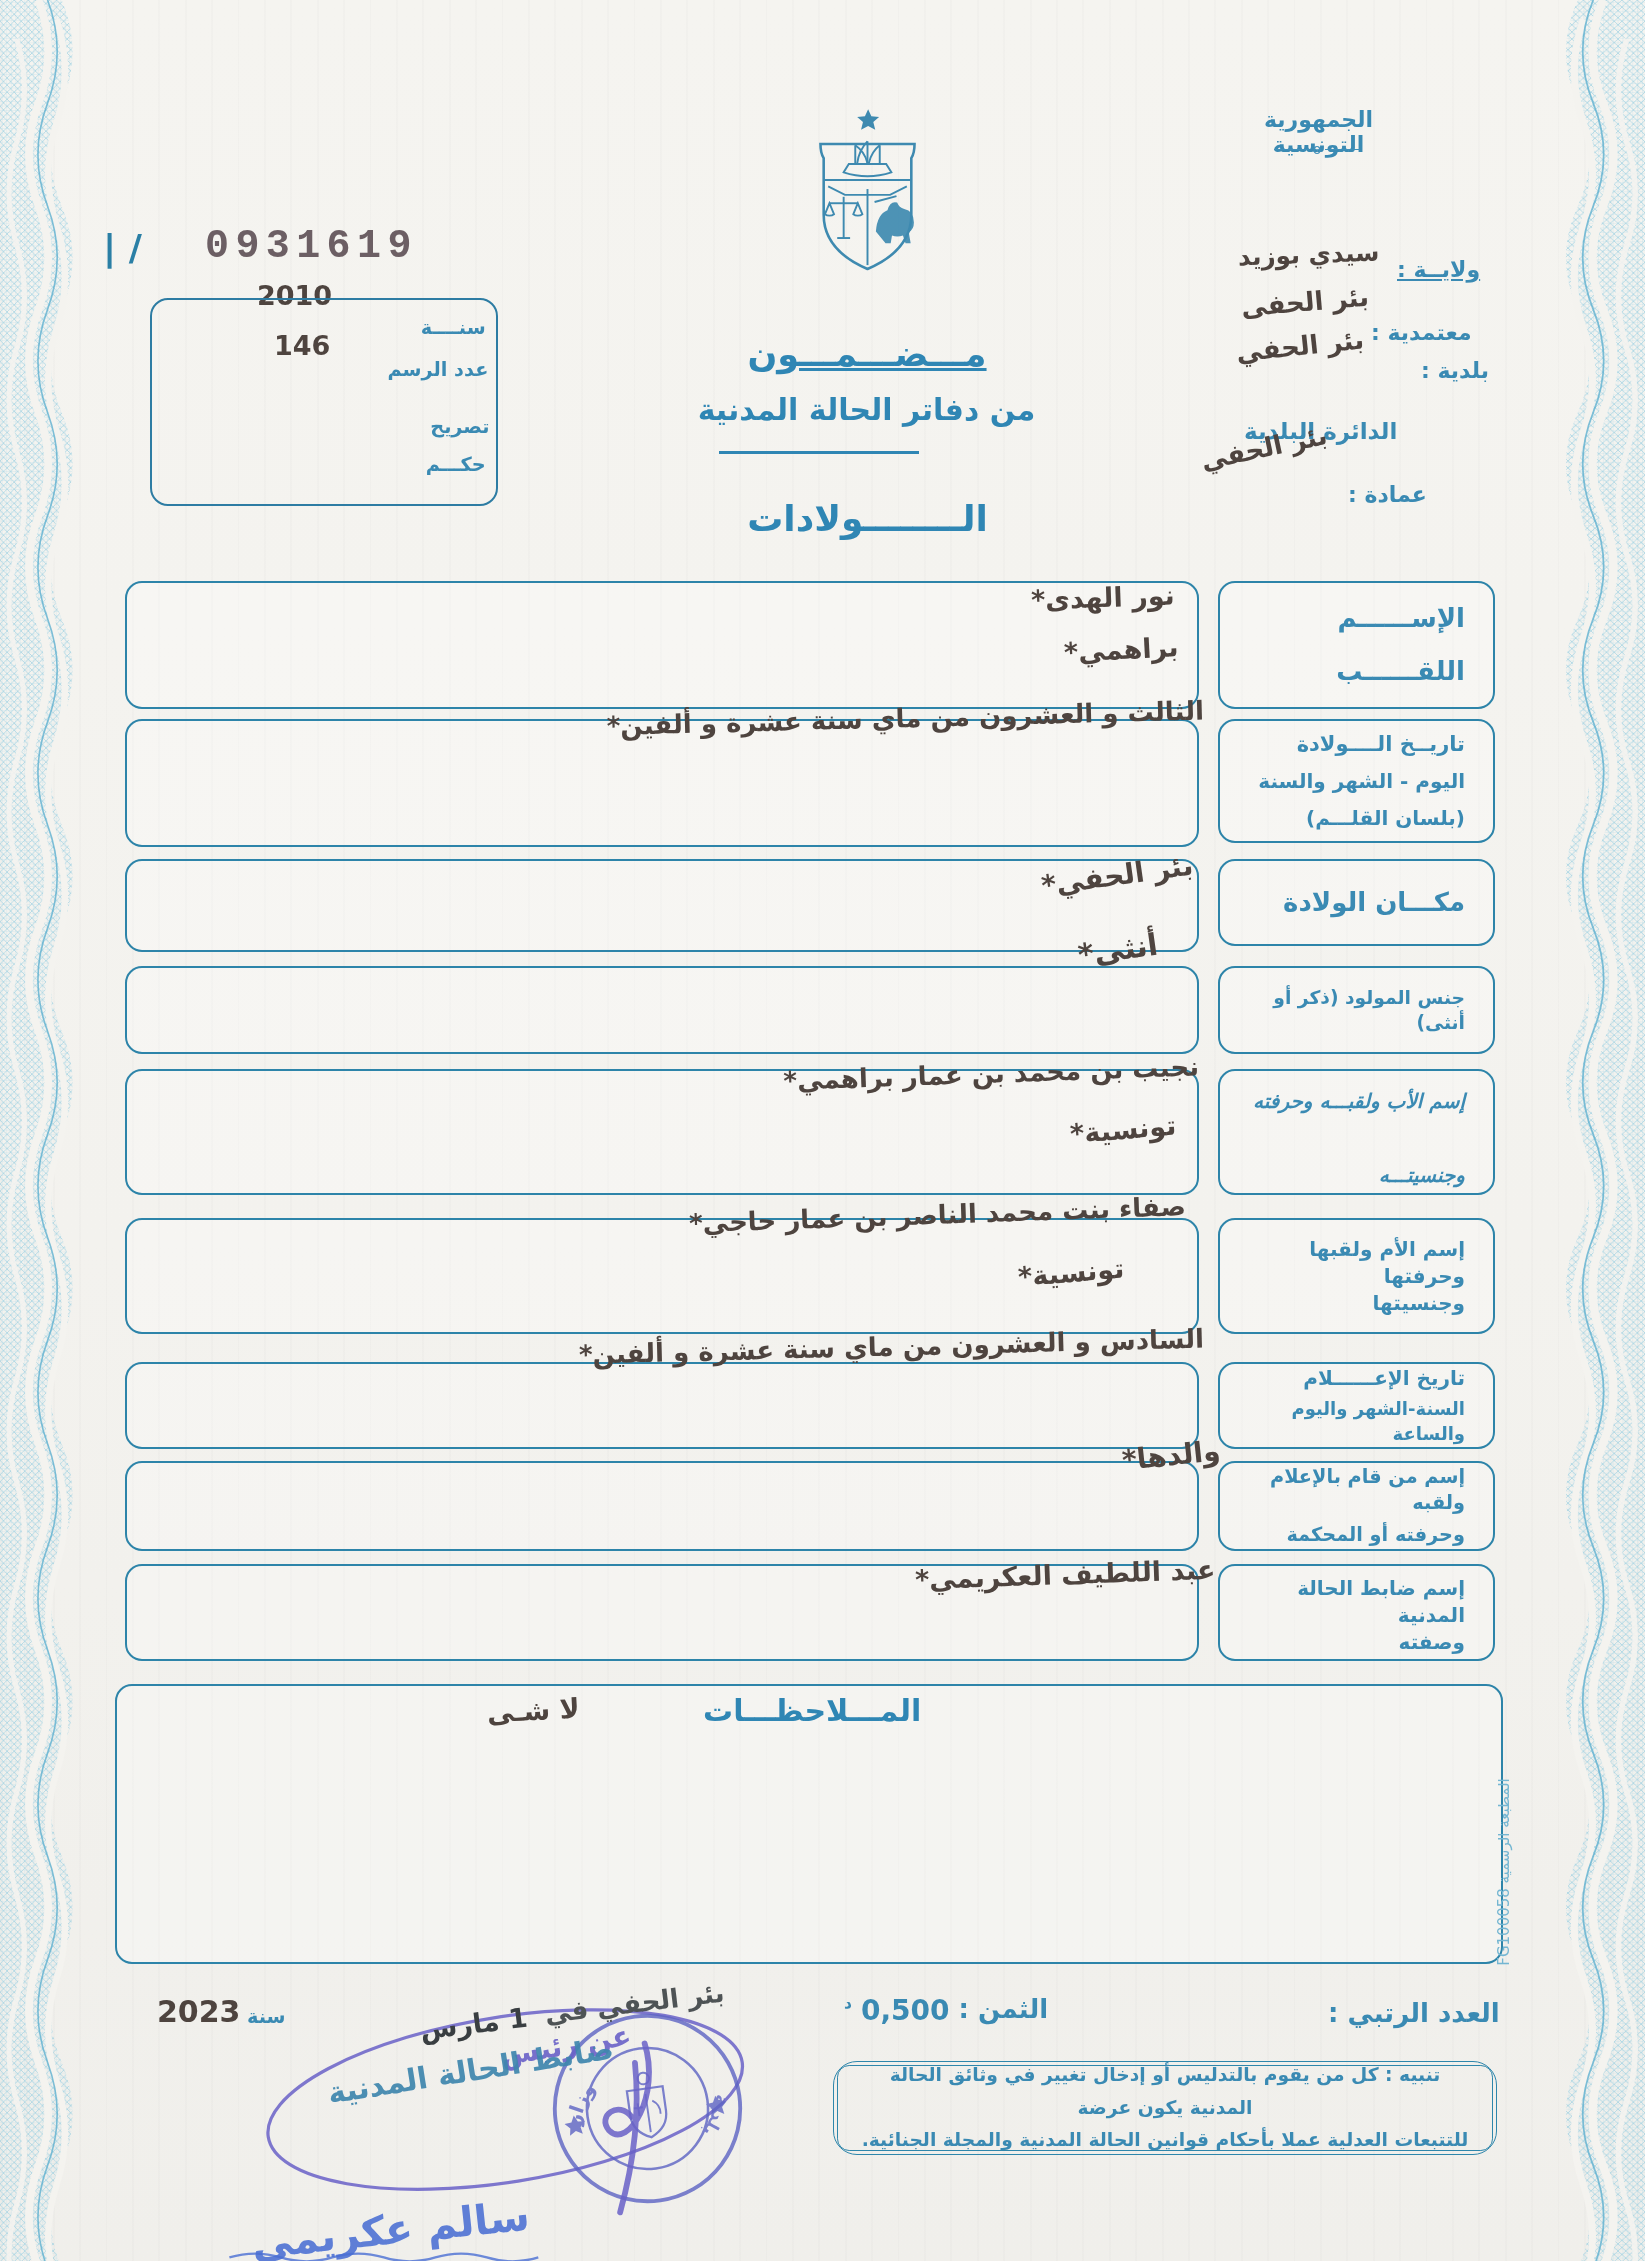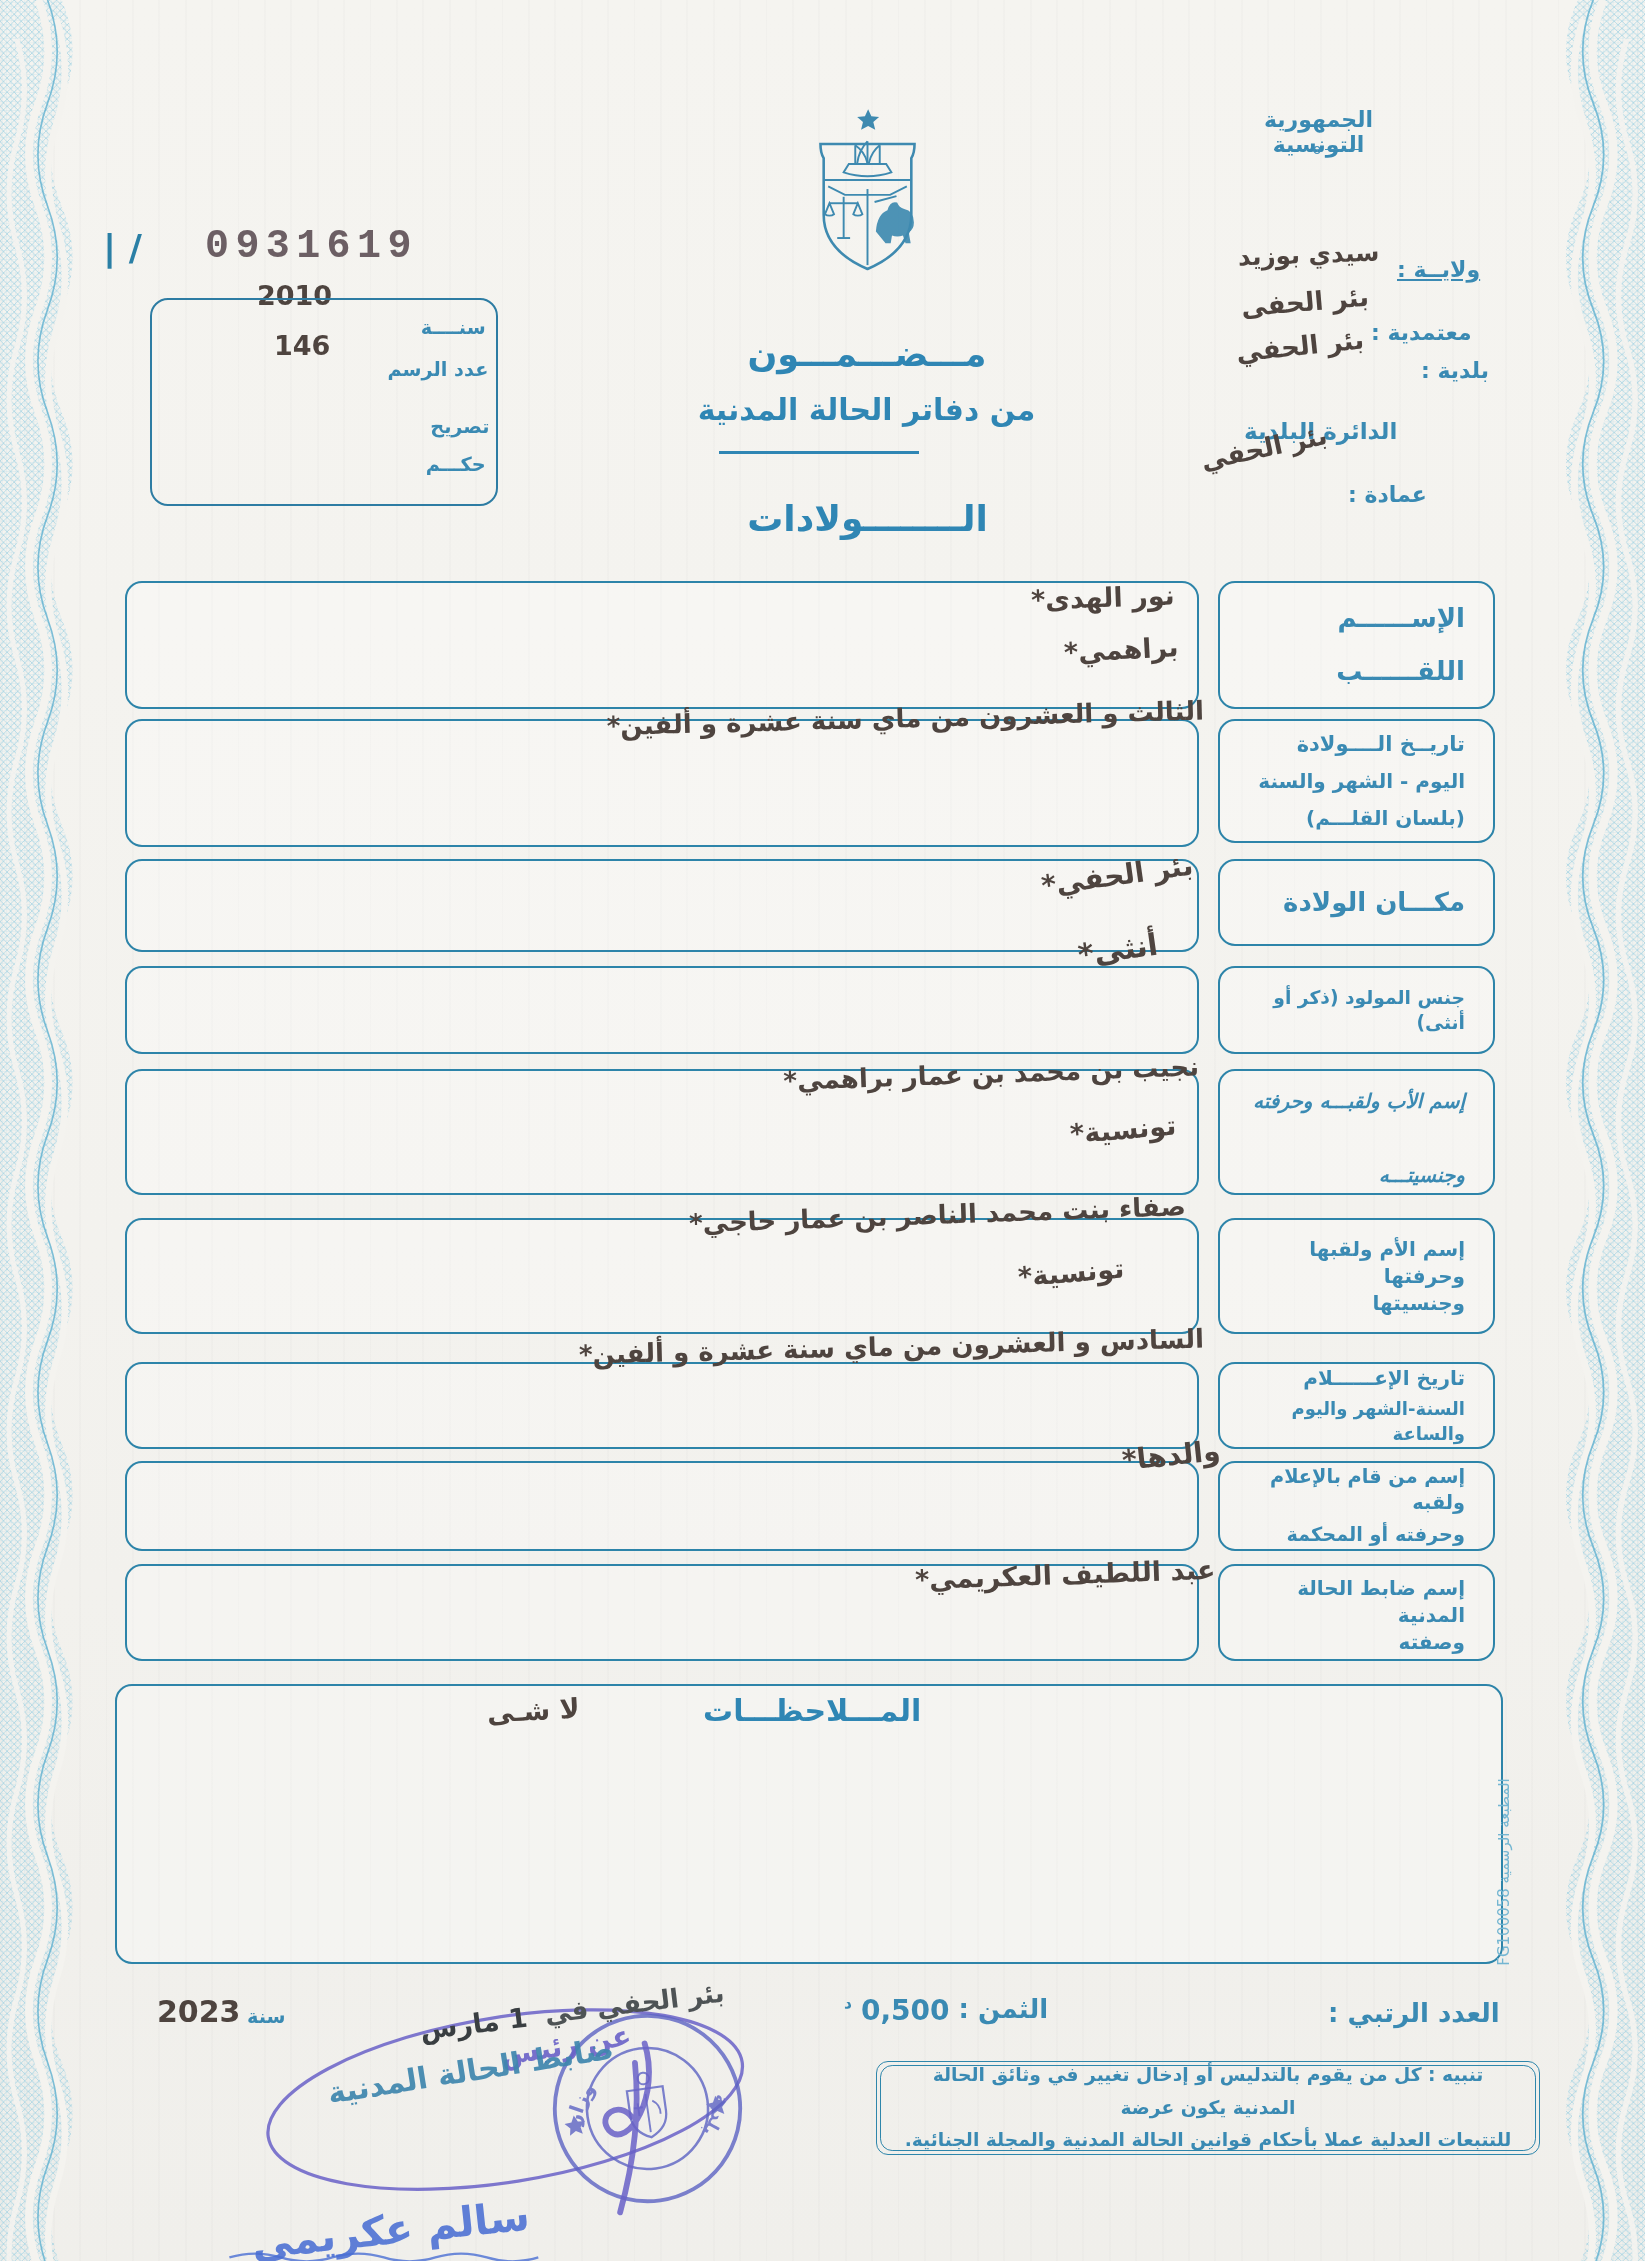--- a/index.html
+++ b/index.html
@@ -99,21 +99,21 @@
       <line x1="89" y1="132" x2="89" y2="250"></line>
       <line x1="52" y1="144" x2="52" y2="208"></line>
       <line x1="30" y1="154" x2="74" y2="154"></line>
       <path d="M30,154 l-7,17 a9,6 0 0,0 14,0 Z M74,154 l-7,17 a9,6 0 0,0 14,0 Z"></path>
       <line x1="42" y1="208" x2="62" y2="208"></line>
       <line x1="100" y1="152" x2="134" y2="143"></line>
       <path fill="#3e8ab0" stroke="none" opacity=".92" d="M102,198 q2,-27 18,-33 q4,-15 15,-12 q3,8 11,10 q15,3 15,21 q0,11 -8,15 l3,17 h-8 l-4,-12 q-9,3 -17,0 l-2,12 h-8 Z"></path>
     </g>
   </svg>
 
-  <div class="abs ttl" style="left:706px;top:334px;width:322px;font-size:35px;">مـــضـــمـــون</div>
+  <div class="abs ttl" style="left:706px;top:334px;width:322px;font-size:35px;text-decoration:underline;">مـــضـــمـــون</div>
   <div class="abs ttl" style="left:657px;top:392px;width:419px;font-size:30px;">من دفاتر الحالة المدنية</div>
   <div class="abs" style="left:719px;top:451px;width:200px;height:2.6px;background:#2f86b4;"></div>
   <div class="abs ttl" style="left:690px;top:498px;width:355px;font-size:36px;">الــــــــولادات</div>
 
   <div class="box vcol" style="top:581px;height:128px;"></div>
   <div class="box vcol" style="top:719px;height:128px;"></div>
   <div class="box vcol" style="top:859px;height:93px;"></div>
   <div class="box vcol" style="top:966px;height:88px;"></div>
   <div class="box vcol" style="top:1069px;height:126px;"></div>
   <div class="box vcol" style="top:1218px;height:116px;"></div>
@@ -178,21 +178,21 @@
 
   <div class="abs lbl" style="left:1328px;top:1998px;font-size:26px;">العدد الرتبي :</div>
   <div class="abs" style="left:844px;top:1994px;display:flex;align-items:flex-start;gap:9px;direction:rtl;">
     <span class="lbl" style="font-size:26px;">الثمن :</span>
     <span class="lbl" style="font-size:28px;direction:ltr;">0,500</span>
     <sup class="lbl" style="font-size:15.5px;">د</sup>
   </div>
   <div class="abs lbl" style="left:247px;top:2005px;font-size:19.3px;">سنة</div>
   <div class="abs ink" style="left:157px;top:1994px;font-size:30px;direction:ltr;">2023</div>
 
-  <div class="abs" style="left:876px;top:2061px;width:662px;height:92px;border:1.9px solid #2e86ab;border-radius:12px;">
+  <div class="abs" style="left:833px;top:2061px;width:662px;height:92px;border:1.9px solid #2e86ab;border-radius:24px;">
     <div style="position:absolute;inset:3.2px;border:1px solid #2e86ab;border-radius:12.2px;display:flex;flex-direction:column;justify-content:center;padding:3.9px 18px;">
       <div class="wline">تنبيه : كل من يقوم بالتدليس أو إدخال تغيير في وثائق الحالة المدنية يكون عرضة</div>
       <div class="wline">للتتبعات العدلية عملا بأحكام قوانين الحالة المدنية والمجلة الجنائية.</div>
     </div>
   </div>
 
   <svg class="abs" style="left:255px;top:1995px;opacity:.85;" width="503" height="213" viewBox="0 0 780 330">
     <ellipse cx="388" cy="162" rx="372" ry="128" transform="rotate(-9 388 162)" fill="none" stroke="#6a62c8" stroke-width="5"></ellipse>
   </svg>
 

